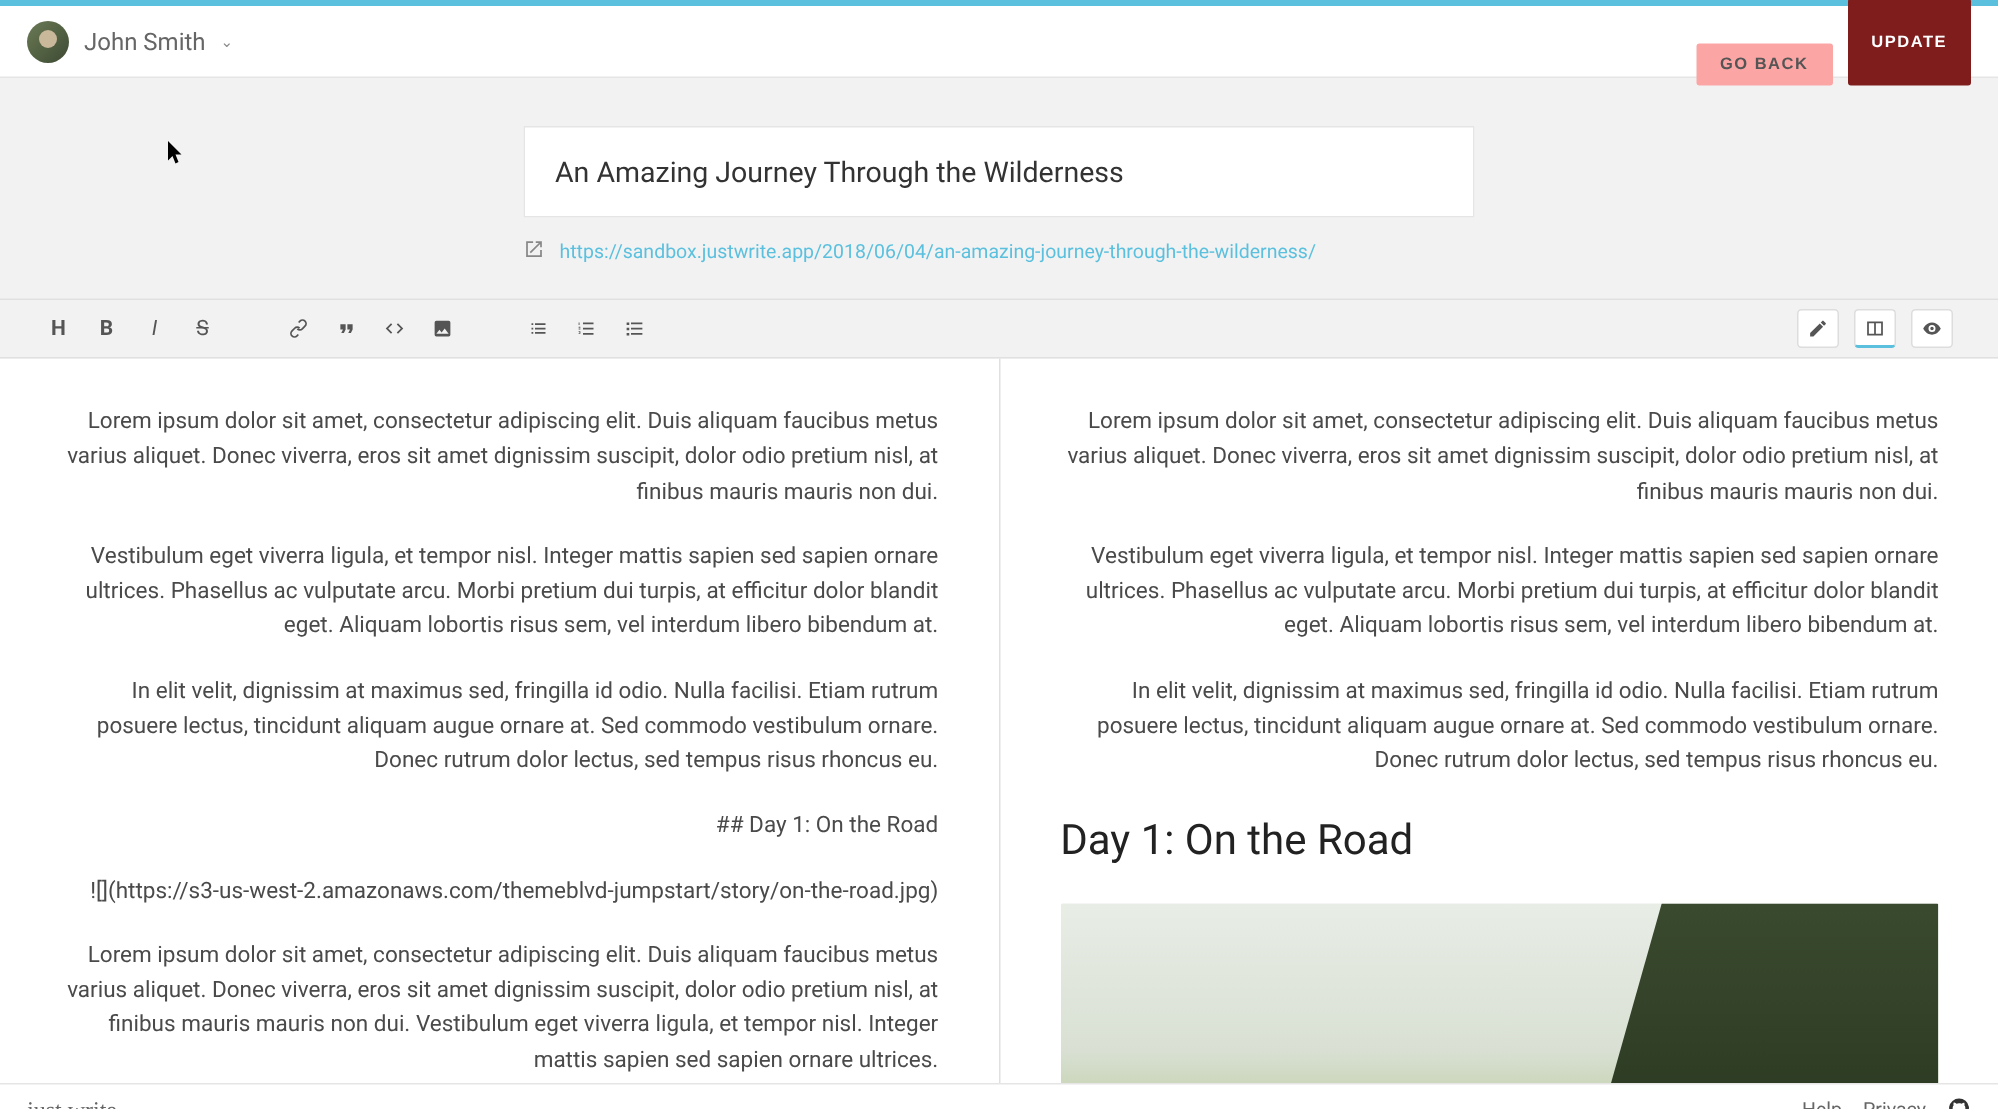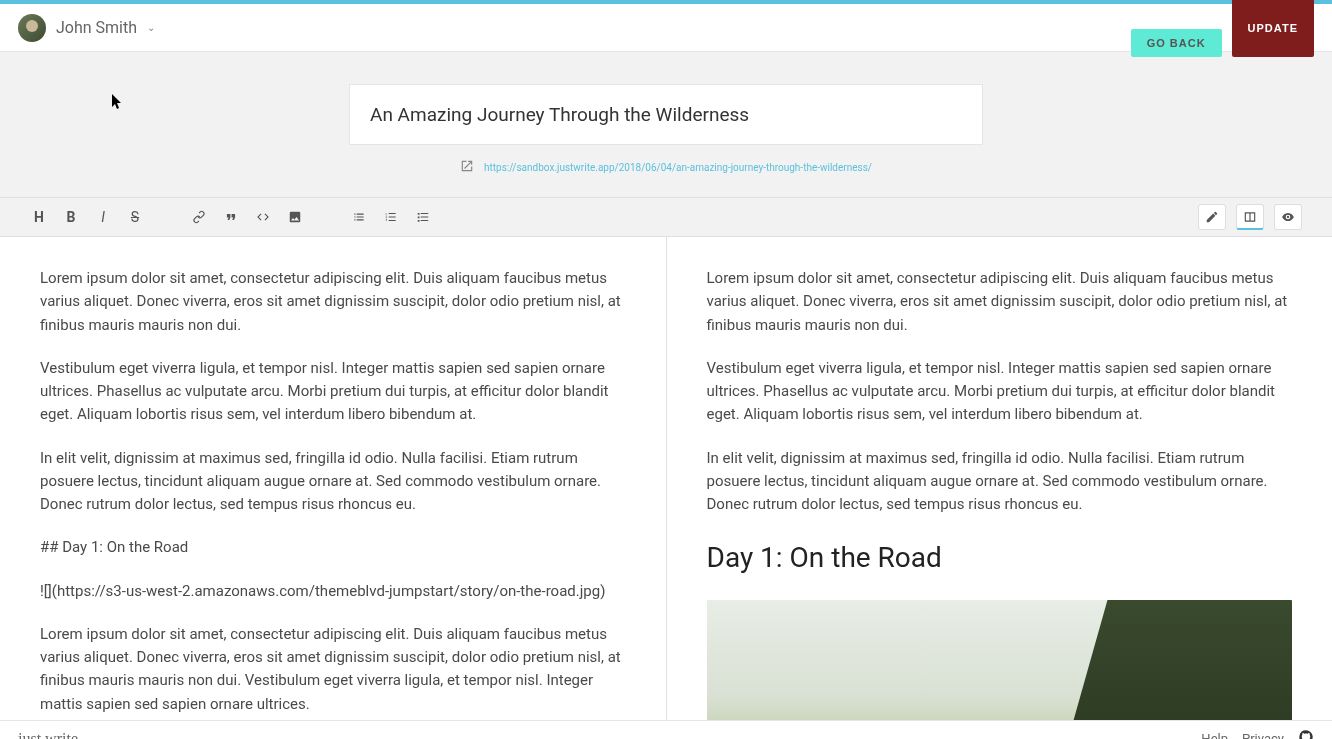--- a/index.html
+++ b/index.html
@@ -6,44 +6,44 @@
   body { font-family: -apple-system, BlinkMacSystemFont, "Segoe UI", Roboto, Helvetica, Arial, sans-serif; color:#333; background:#fff; }
   .topstrip { height:4px; background:#5bc0de; }
   .topbar { display:flex; align-items:center; justify-content:space-between; padding:8px 18px; border-bottom:1px solid #e5e5e5; background:#fff; height:48px; }
   .user { display:flex; align-items:center; gap:10px; cursor:pointer; }
   .avatar { width:28px; height:28px; border-radius:50%; background:linear-gradient(135deg,#6b7a55 0%,#3d4a33 100%); position:relative; overflow:hidden; }
   .avatar::after { content:''; position:absolute; top:6px; left:8px; width:12px; height:12px; border-radius:50%; background:#c9b89a; }
   .username { font-size:16px; color:#666; }
   .caret { font-size:10px; color:#888; }
   .topbtns { display:flex; gap:10px; }
   .btn { border:none; padding:8px 16px; font-size:11px; letter-spacing:1px; font-weight:600; cursor:pointer; border-radius:2px; }
-  .btn.back { background:#5eead4; color:#555;margin-top:30px; }
+  .btn.back { background:#fca5a5; color:#555;margin-top:30px; }
   .btn.update { background:#7f1d1d; color:#fff; }
 
   .titlearea { background:#f2f2f2; padding:32px 0 22px; text-align:center; }
   .titlebox { background:#fff; border:1px solid #e5e5e5; width:634px; margin:0 auto; padding:18px 20px; text-align:left; }
   .titlebox input { border:none; outline:none; font-size:19px; font-weight:400; width:100%; color:#333; font-family:inherit; }
-  .urlrow { width:634px; margin:14px auto 0; text-align:left; font-size:10px; display:flex; align-items:center; gap:10px;justify-content:center; }
+  .urlrow { width:634px; margin:14px auto 0; text-align:left; font-size:13px; display:flex; align-items:center; gap:10px; }
   .urlrow a { color:#5bc0de; text-decoration:none; }
   .urlrow .linkicon { color:#888; }
 
   .toolbar { background:#f2f2f2; border-top:1px solid #e0e0e0; border-bottom:1px solid #e0e0e0; height:40px; display:flex; align-items:center; justify-content:space-between; padding:0 30px; }
   .tgroup { display:flex; align-items:center; gap:14px; }
   .tsep { width:18px; }
   .ticon { width:18px; height:18px; display:inline-flex; align-items:center; justify-content:center; color:#555; cursor:pointer; font-size:14px; }
   .ticon svg { width:14px; height:14px; fill:#555; }
   .viewbtns { display:flex; gap:10px; }
   .vbtn { width:28px; height:26px; background:#fff; border:1px solid #ddd; border-radius:3px; display:flex; align-items:center; justify-content:center; cursor:pointer; }
   .vbtn.active { border-bottom:2px solid #5bc0de; }
   .vbtn svg { width:14px; height:14px; fill:#555; }
 
   .editor { display:flex; height:calc(100vh - 4px - 48px - 128px - 40px - 36px); overflow:hidden; }
   .pane { flex:1; padding:30px 40px; overflow:auto; font-size:15px; color:#4a4a4a; line-height:1.55; }
   .pane.left { border-right:1px solid #e0e0e0; }
-  .pane p { margin-bottom:20px; }
+  .pane p { margin-bottom:20px;text-align:right; }
   .pane.right h2 { font-size:28px; font-weight:400; color:#222; margin:10px 0 20px; }
   .imgph { width:100%; height:280px; background:linear-gradient(to bottom, #e8ede6 0%, #d9e0d3 35%, #b0c48e 60%, #7a9658 100%); position:relative; overflow:hidden; border-radius:1px; }
   .cliff { position:absolute; right:0; top:0; width:45%; height:100%; background:linear-gradient(to bottom,#3a4a2e,#1e2a18); clip-path:polygon(30% 0, 100% 0, 100% 100%, 0 100%); }
 
   .footer { height:36px; border-top:1px solid #e5e5e5; display:flex; align-items:center; justify-content:space-between; padding:0 18px; font-size:13px; color:#666; background:#fff; }
   .footer a { color:#666; text-decoration:none; border-bottom:1px dotted #999; }
   .brand { font-family:cursive; font-size:16px; display:flex; align-items:center; gap:4px; }
   .flinks { display:flex; gap:14px; align-items:center; }
   .ghicon svg { width:16px; height:16px; fill:#333; }
 

